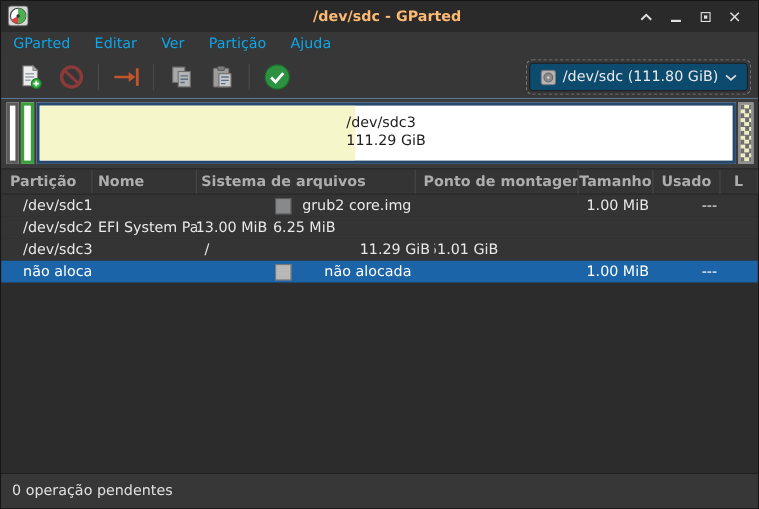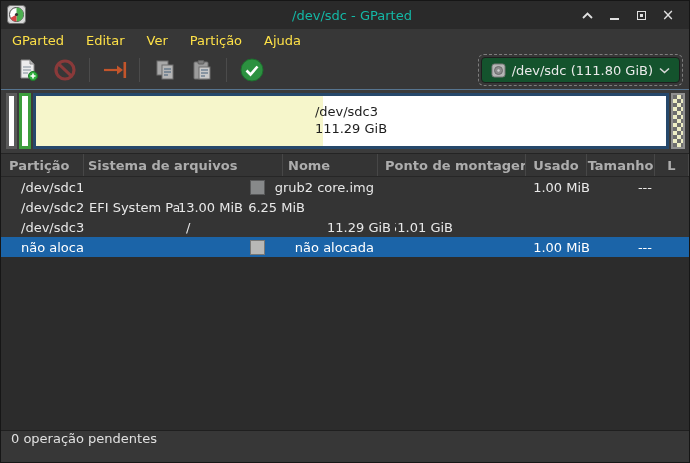--- a/index.html
+++ b/index.html
@@ -9,39 +9,39 @@
     background:#373737;
     border:1px solid #161616;
     display:flex;flex-direction:column;
     font-family:"DejaVu Sans","Liberation Sans",sans-serif;
     font-size:13px;color:#e6e6e6;
     overflow:hidden;position:relative;
   }
   
   .titlebar{height:28px;background:#2a2a2a;position:relative;display:flex;align-items:center;flex:0 0 auto;}
   .app-icon{position:absolute;left:6px;top:4px;width:19px;height:19px;}
-  .title-text{position:absolute;left:14px;right:0;text-align:center;font-weight:normal;color:#14b8a6;}
+  .title-text{position:absolute;left:14px;right:0;text-align:center;font-weight:bold;color:#fdba74;}
   .win-controls{position:absolute;right:12px;top:0;height:28px;display:flex;align-items:center;gap:9px;}
   .wc{width:18px;height:20px;display:flex;align-items:center;justify-content:center;color:#e0e0e0;cursor:default;}
   .wc-min{position:relative;}
   .wc-min::after{content:"";width:9px;border-bottom:2px solid #e0e0e0;margin-top:8px;}
   .wc-max span{width:9px;height:9px;border:1.5px solid #e0e0e0;display:flex;align-items:center;justify-content:center;}
   .wc-max i{width:3px;height:3px;background:#e0e0e0;display:block;}
   .wc-close{font-size:15px;}
   .wc-shade svg{display:block;}
   
   .menubar{height:22px;display:flex;align-items:center;padding-left:0;background:#373737;flex:0 0 auto;}
-  .menu-item{padding:2px 11px;color:#fde047;}
+  .menu-item{padding:2px 11px;color:#0ea5e9;}
   
   .toolbar{height:38px;display:flex;align-items:center;padding:0 6px 0 8px;flex:0 0 auto;}
   .tb-btn{width:37px;height:32px;display:flex;align-items:center;justify-content:center;border-radius:3px;}
   .tb-sep{width:1px;height:24px;background:#4b4b4b;margin:0 6px;}
   .tb-spacer{flex:1;}
   .combo-focus{border:1px dashed #7d7d7d;border-radius:6px;padding:2px;}
-  .combo{background:#14532d;border:1px solid #1e1e1e;border-radius:4px;height:26px;
+  .combo{background:#0c4a6e;border:1px solid #1e1e1e;border-radius:4px;height:26px;
          display:flex;align-items:center;gap:6px;padding:0 9px;color:#eaeaea;}
   
   .diskbar{height:65px;background:#3b3b3b;border-top:1px solid #56748f;border-bottom:1px solid #242424;
            padding:3px 4px 4px 5px;display:flex;align-items:stretch;flex:0 0 auto;}
   .part{border-style:solid;background:#fff;}
   .part-tiny1{width:11px;border-width:3px;border-color:#5a5a5a;margin-right:2px;}
   .part-tiny2{width:12px;border-width:3px;border-color:#3c9e3c;margin-right:2px;}
   .part-main{flex:1;border-width:3px;border-color:#26486b;position:relative;margin-right:2px;overflow:hidden;}
   .part-used{position:absolute;left:0;top:0;bottom:0;background:#f6f6cb;}
   .part-label{position:absolute;left:50%;top:50%;transform:translate(-50%,-50%);
@@ -64,21 +64,21 @@
   .c.w-part{padding-left:20px;}
   .c.w-name{padding-left:5px;gap:5px;}
   .swatch{width:15px;height:15px;margin-left:71px;flex:0 0 auto;border:1px solid rgba(0,0,0,.35);}
   .fsname{flex:1;text-align:right;padding-right:4px;}
   .c.w-mount{padding-left:7px;}
   .c.w-size{justify-content:flex-end;padding-right:4px;}
   .c.w-used{justify-content:flex-end;padding-right:3px;}
   .c.w-free{padding-left:1px;margin-top:38px;}
   .grid-fill{flex:1;background:#2c2c2c;}
   
-  .statusbar{height:31px;display:flex;align-items:flex-start;padding-left:10px;background:#373737;
+  .statusbar{height:31px;display:flex;align-items:center;padding-left:10px;background:#373737;
              color:#e0e0e0;flex:0 0 auto;}
 </style>
 </head>
 <body>
 
 <div class="window">
 
   <div class="titlebar">
     <svg class="app-icon" viewBox="0 0 19 19">
       <rect x="0.5" y="0.5" width="18" height="18" rx="3" fill="#d9d9d9" stroke="#6f6f6f"></rect>
@@ -190,25 +190,25 @@
         <div>/dev/sdc3</div>
         <div>111.29 GiB</div>
       </div>
     </div>
     <div class="part-unalloc"></div>
   </div>
 
   <div class="grid">
     <div class="grid-head">
       <div class="h w-part">Partição</div>
+      <div class="h w-name">Nome</div>
       <div class="h w-fs">Sistema de arquivos</div>
-      <div class="h w-name">Nome</div>
       <div class="h w-mount">Ponto de montagem</div>
+      <div class="h w-size">Tamanho</div>
       <div class="h w-used">Usado</div>
-      <div class="h w-size">Tamanho</div>
       <div class="h w-free">L</div>
     </div>
 
     <div class="grid-row">
       <div class="c w-part">
           <span>/dev/sdc1</span>
         </div>
       <div class="c w-name">
           <span></span>
         </div>

